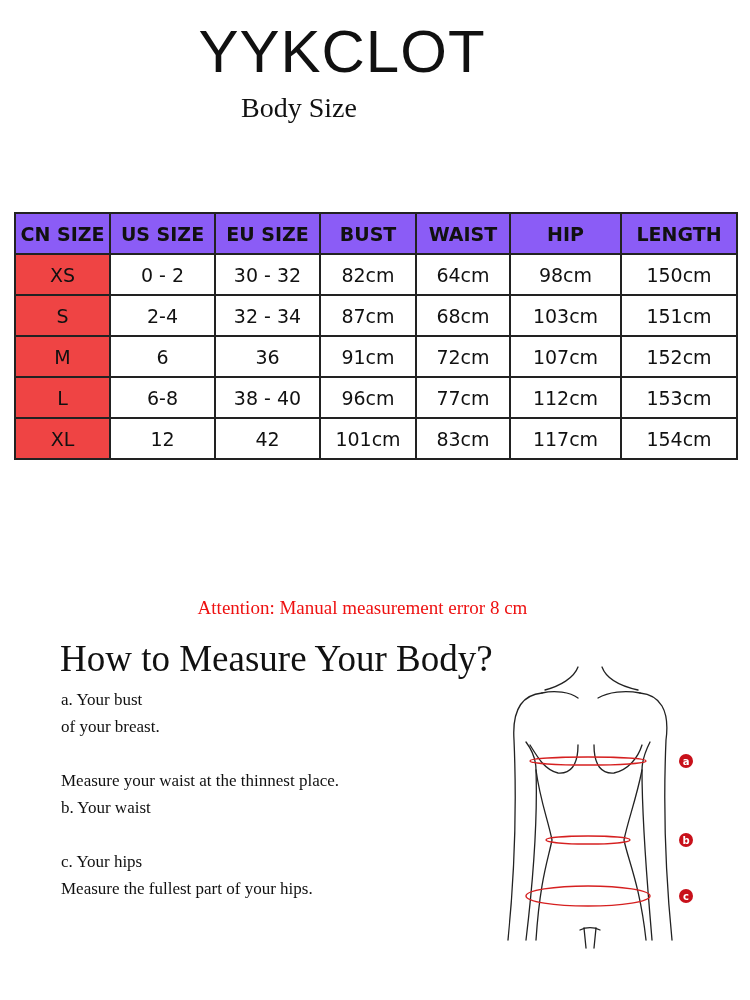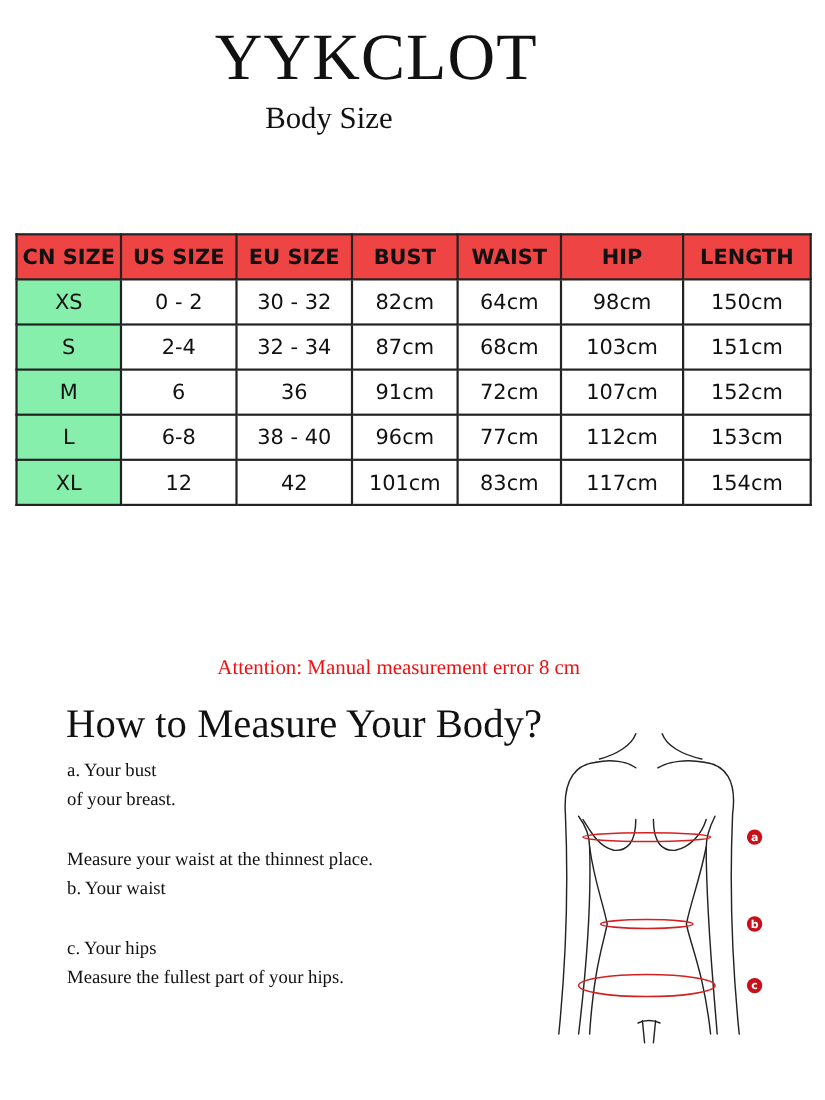--- a/index.html
+++ b/index.html
@@ -1,26 +1,26 @@
 <!DOCTYPE html>
 <html><head>
 <meta charset="utf-8">
 <style>
   html, body { margin:0; padding:0; background:#ffffff; }
   body { width:750px; height:1000px; position:relative; overflow:hidden; }
   .brand { position:absolute; top:22px; left:0; width:684px; text-align:center;
-    font-family:Liberation Serif, serif; font-size:60px; letter-spacing:1px; color:#111; line-height:1; }
+    font-family:Liberation Sans, sans-serif; font-size:60px; letter-spacing:1px; color:#111; line-height:1; }
   .subtitle { position:absolute; top:92px; left:0; width:598px; text-align:center;
     font-family:"Liberation Serif", serif; font-size:28px; color:#111; }
   table.size { position:absolute; top:212px; left:14px; border-collapse:collapse;
     font-family:"DejaVu Sans", sans-serif; }
   table.size td, table.size th { border:2px solid #222; height:39px; text-align:center;
     font-size:19px; color:#111; padding:0; }
-  table.size th { background:#ef4444; font-weight:bold; font-size:19px; }
-  table.size td.first { background:#86efac;margin-left:36px; }
+  table.size th { background:#8b5cf6; font-weight:bold; font-size:19px; }
+  table.size td.first { background:#ef4444;margin-left:36px; }
   .attn { position:absolute; top:597px; left:0; width:725px; text-align:center;
     font-family:"Liberation Serif", serif; font-size:19px; color:#ee1111; }
   .howto { position:absolute; top:637px; left:60px; font-family:"Liberation Serif", serif;
     font-size:37px; color:#111; white-space:nowrap; }
   .steps { position:absolute; top:686px; left:61px; font-family:"Liberation Serif", serif;
     font-size:17px; color:#111; line-height:27px; }
   .steps p { margin:0; }
   .gap { height:27px; }
   .figure { position:absolute; left:490px; top:650px; width:230px; height:310px; }
 </style>

